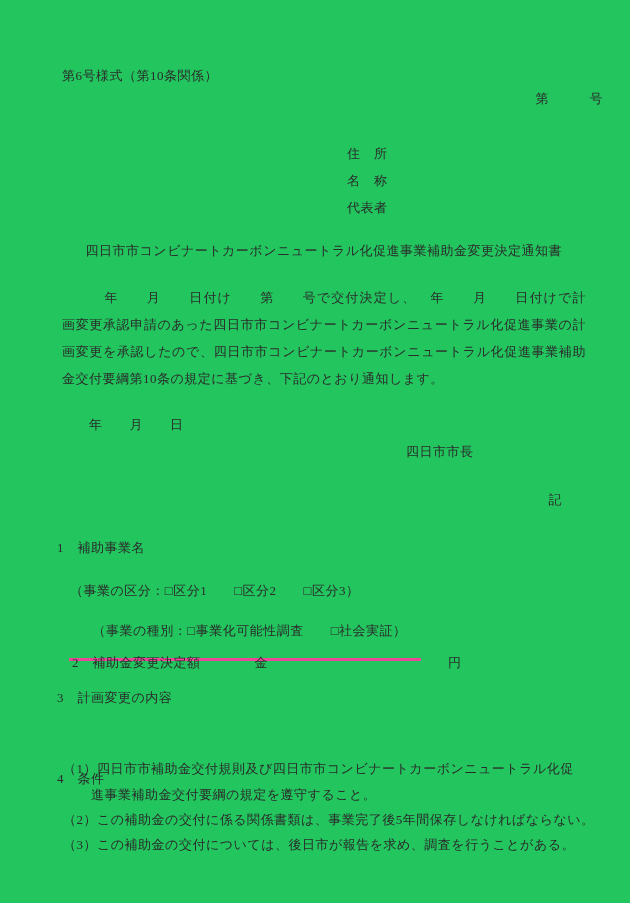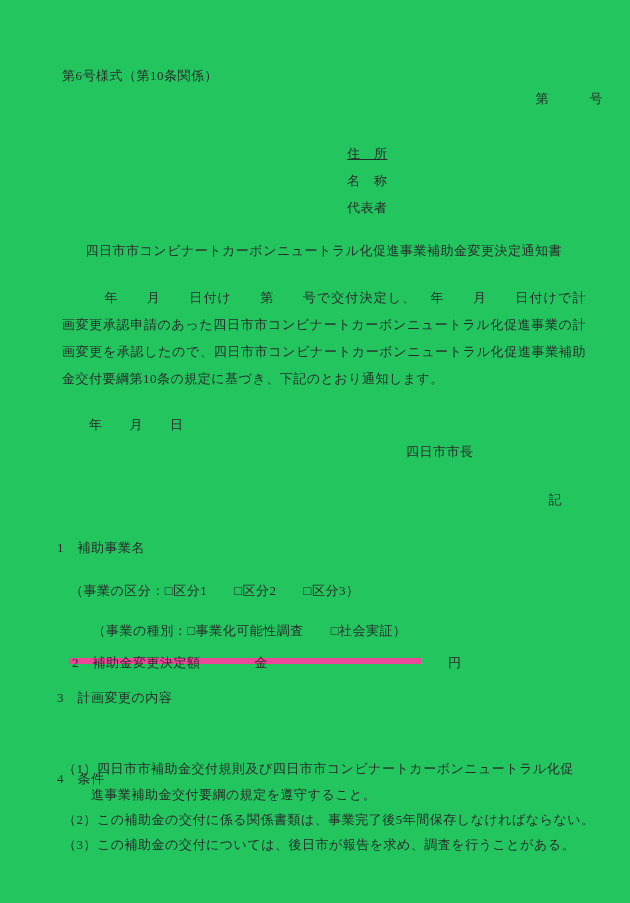--- a/index.html
+++ b/index.html
@@ -29,42 +29,42 @@
     white-space: pre;
     text-align: justify;
     text-align-last: justify;
   }
   .center {
     width: 500px;
     text-align: right;
   }
   .underlined {
     display: inline-block;
-    border-bottom: 6px solid #ec4899;
+    border-bottom: 3px solid #ec4899;
     padding: 0 14px 3px 1px;
   }
   .kin {
     margin-left: 54px;
   }
   .yen {
     margin-left: 180px;
   }
   .opt-gap {
     margin-left: 27px;
   }
 </style>
 </head>
 <body>
 
 <div class="page">
 
   <div class="line" style="top:68px; left:62px;">第6号様式（第10条関係）</div>
   <div class="line" style="top:91px; right:27px;">第　　　号</div>
 
-  <div class="line" style="top:146px; left:347px;text-decoration:underline;">住　所</div>
+  <div class="line" style="top:146px; left:347px;">住　所</div>
   <div class="line" style="top:173px; left:347px;">名　称</div>
   <div class="line" style="top:200px; left:347px;">代表者</div>
 
   <div class="line center" style="top:243px; left:62px;">四日市市コンビナートカーボンニュートラル化促進事業補助金変更決定通知書</div>
 
   <div class="line just" style="top:290px; left:62px;">　　　年　　月　　日付け　　第　　号で交付決定し、　年　　月　　日付けで計</div>
   <div class="line just" style="top:344px; left:62px;">画変更を承認したので、四日市市コンビナートカーボンニュートラル化促進事業補助</div>
   <div class="line just" style="top:317px; left:62px;">画変更承認申請のあった四日市市コンビナートカーボンニュートラル化促進事業の計</div>
   <div class="line" style="top:371px; left:62px;">金交付要綱第10条の規定に基づき、下記のとおり通知します。</div>
 

